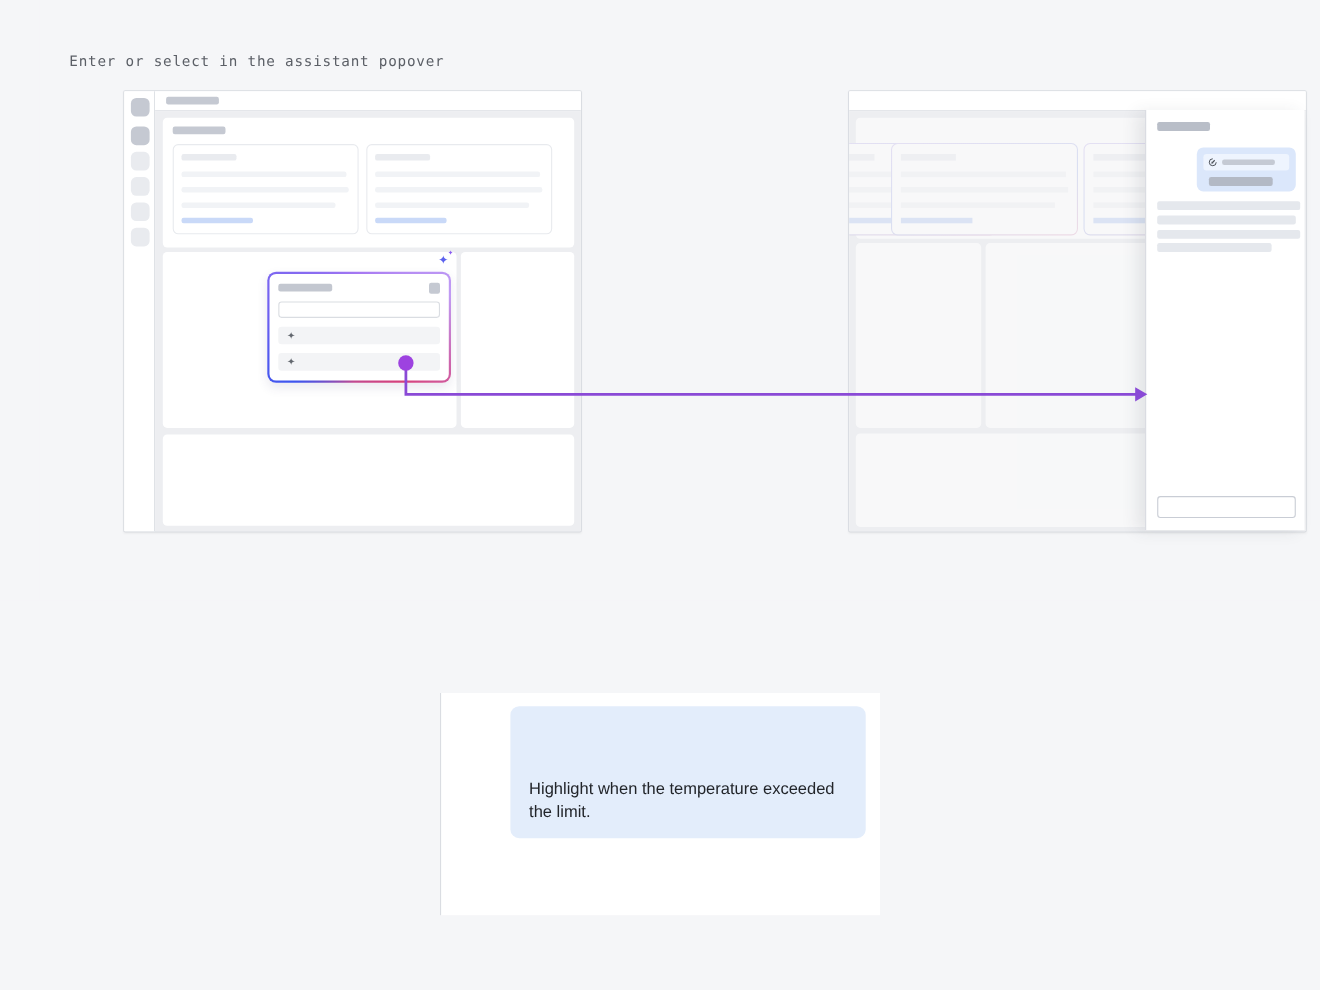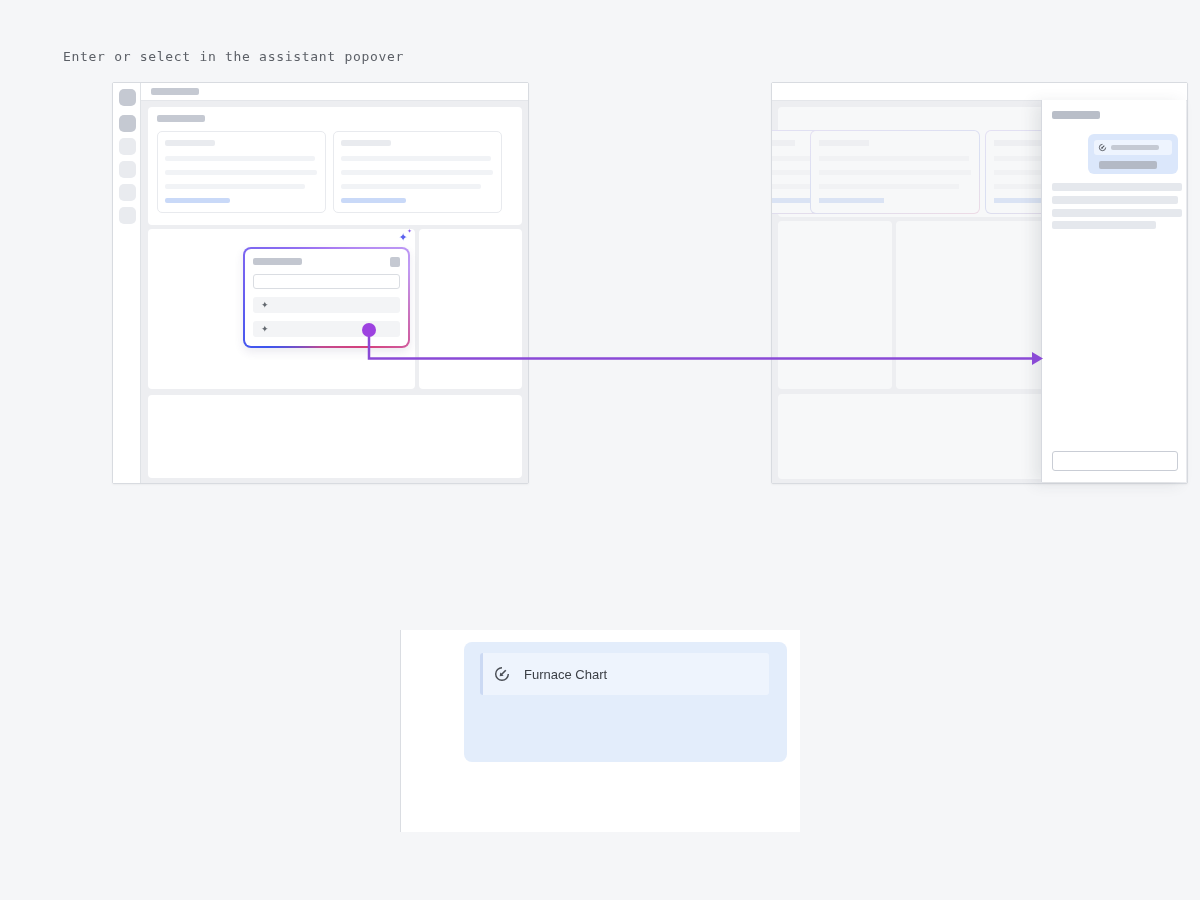--- a/index.html
+++ b/index.html
@@ -321,25 +321,16 @@
     <polygon points="996,352 1007,358.5 996,365" fill="#8a4ad6"></polygon>
     <circle cx="333" cy="330" r="7" fill="#9d42e0"></circle>
   </svg>
 </div>
 
 <div class="section-bottom">
 
 
   <div class="quote-demo-card">
     <div class="user-bubble-lg">
-      <div class="quote-chip-lg">
-        <span class="gauge-icon">
-          <svg width="18" height="18" viewBox="0 0 20 20" fill="none" stroke="#4a4e55" stroke-width="1.6">
-            <path d="M10 3 a7 7 0 1 0 7 7"></path>
-            <path d="M14.2 5.8 L9.4 10.6" stroke-width="1.8"></path>
-            <path d="M7.4 12.6 l4.4 -0.7 -3.7 -3.7 z" fill="#4a4e55" stroke="none"></path>
-          </svg>
-        </span>
-        <span class="chip-label">Furnace Chart</span>
-      </div>
+      <div class="user-msg-text">Highlight when the temperature exceeded the limit.</div>
     </div>
   </div>
 </div>
 
 </body></html>

